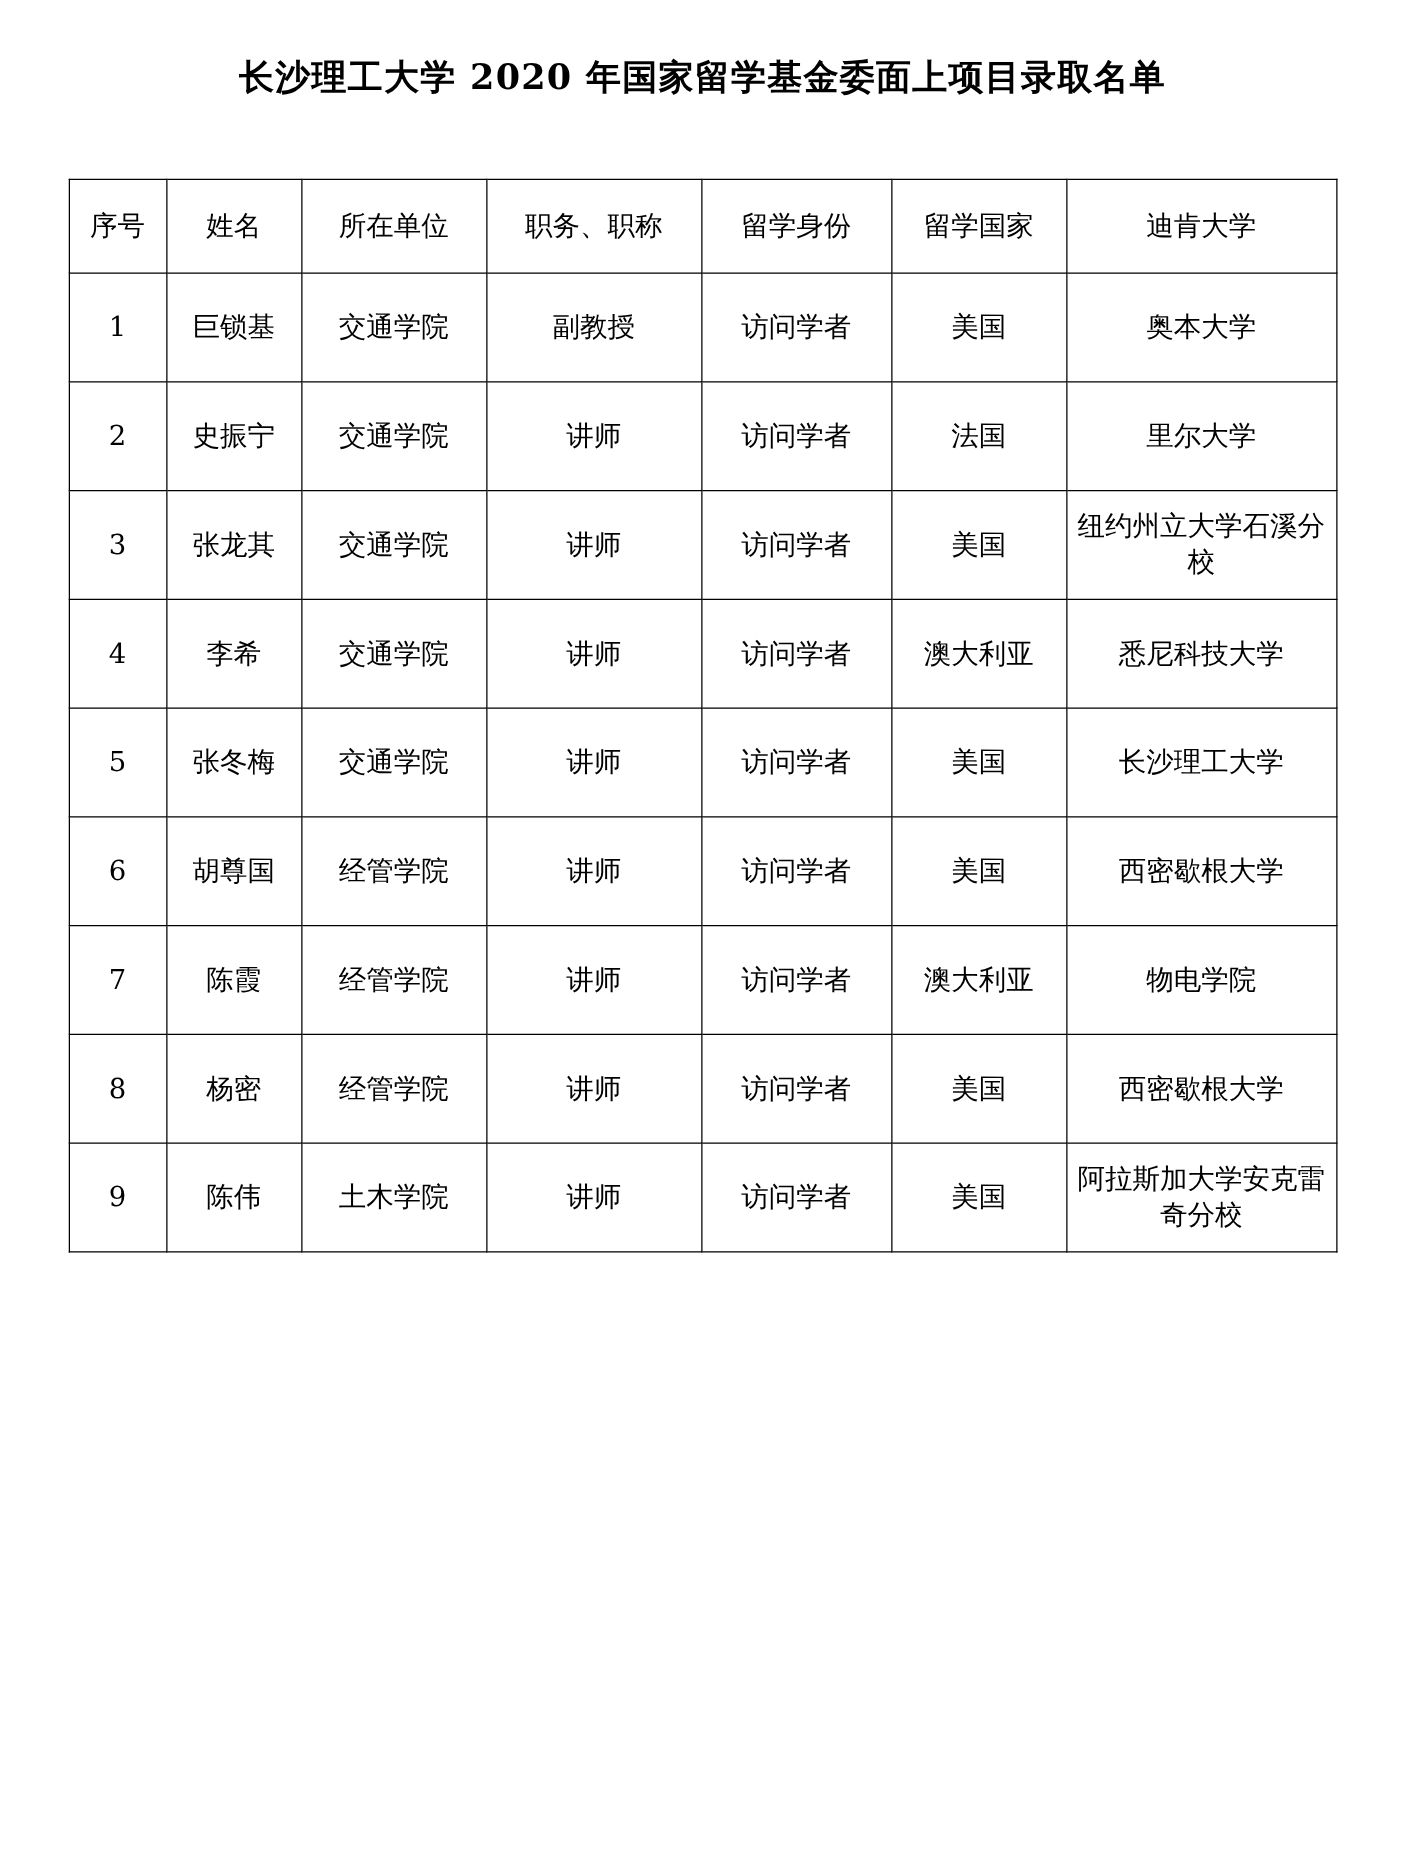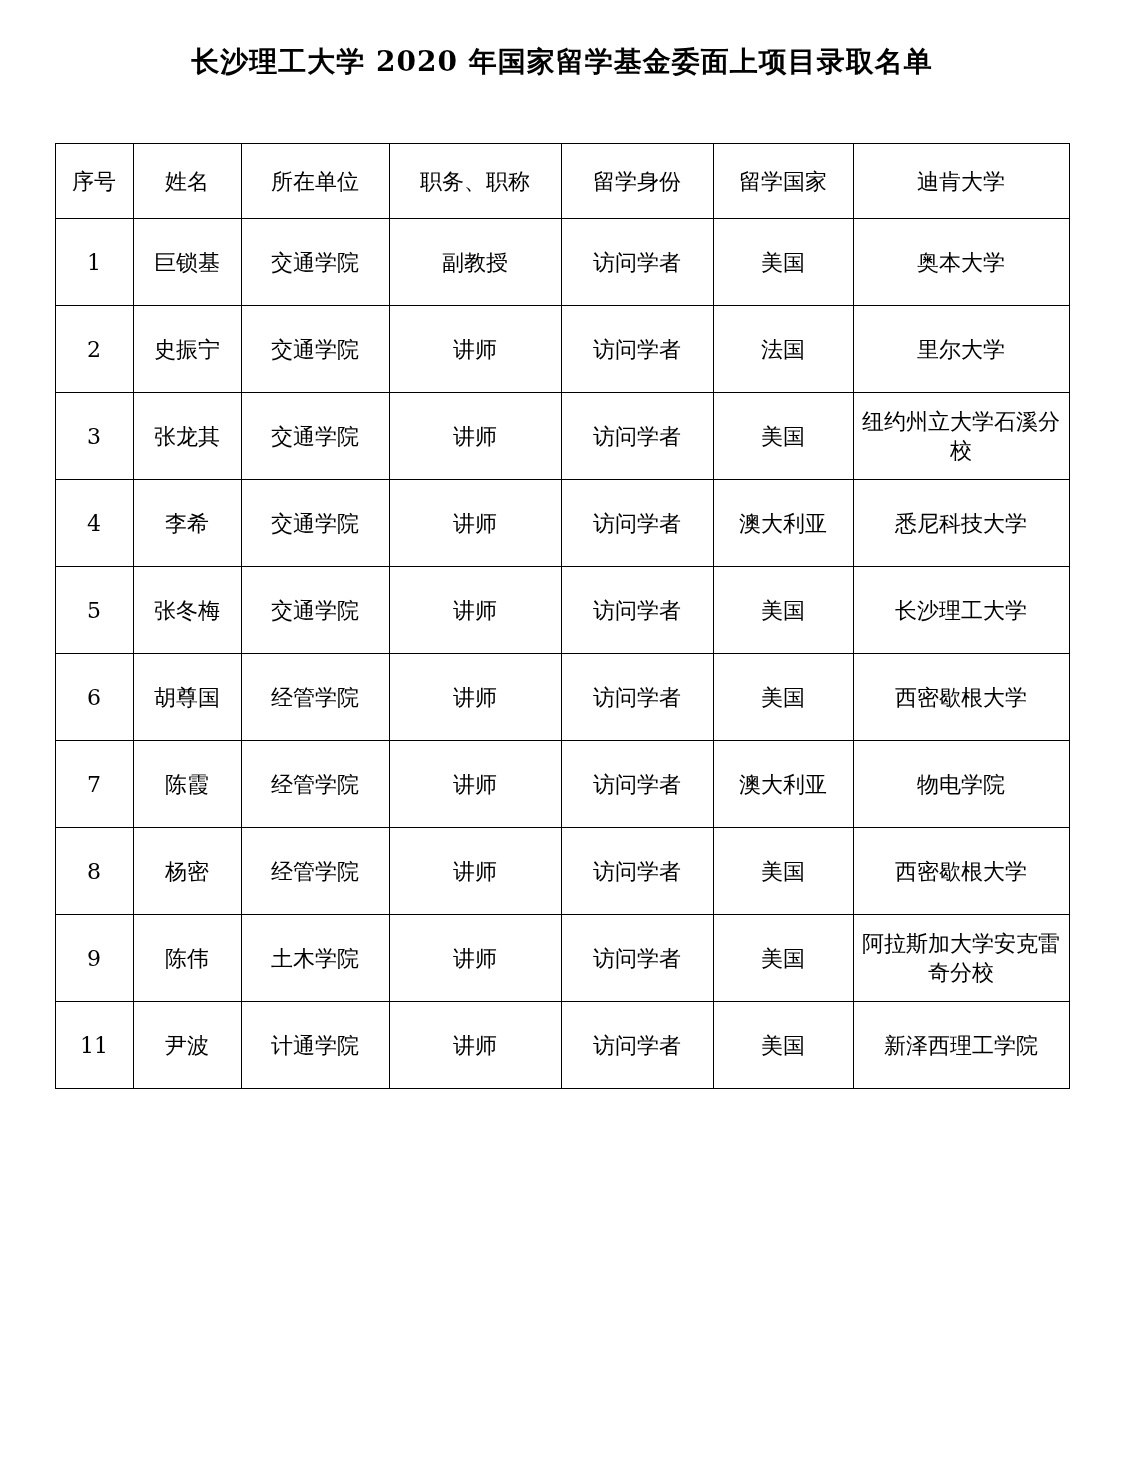--- a/index.html
+++ b/index.html
@@ -167,26 +167,17 @@
         </tr>
         <tr>
           <td>9</td>
           <td>陈伟</td>
           <td>土木学院</td>
           <td>讲师</td>
           <td>访问学者</td>
           <td>美国</td>
           <td>阿拉斯加大学安克雷奇分校</td>
         </tr>
-        <tr>
-          <td>11</td>
-          <td>尹波</td>
-          <td>计通学院</td>
-          <td>讲师</td>
-          <td>访问学者</td>
-          <td>美国</td>
-          <td>新泽西理工学院</td>
-        </tr>
       </tbody>
     </table>
   </div>
 
 </div>
 
 </body></html>

